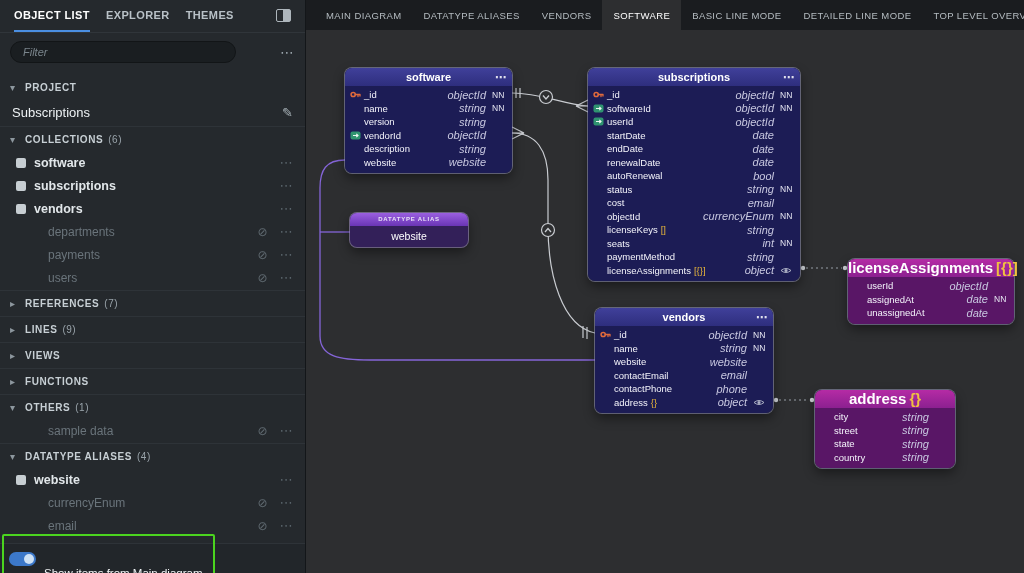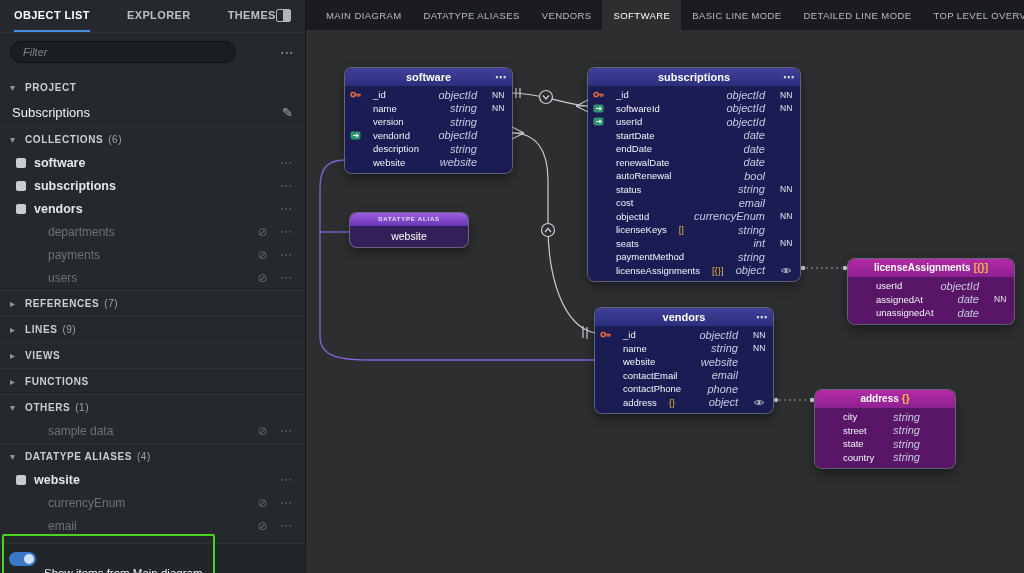--- a/index.html
+++ b/index.html
@@ -3,21 +3,21 @@
 <meta charset="utf-8">
 <style>
   * { margin:0; padding:0; box-sizing:border-box; }
   html,body { width:1024px; height:573px; overflow:hidden; background:#202428;
               font-family:"Liberation Sans","DejaVu Sans",sans-serif; }
   .app { display:flex; width:1024px; height:573px; }
 
   
   .sidebar { width:306px; height:573px; background:#25292d; display:flex; flex-direction:column;
              border-right:1px solid #131619; position:relative; }
-  .side-tabs { display:flex; gap:37px; padding:0 0 0 14px; height:33px; align-items:flex-end;
+  .side-tabs { display:flex; gap:16px; padding:0 0 0 14px; height:33px; align-items:flex-end;
                border-bottom:1px solid #30353a; position:relative; }
   .side-tab { font-size:11px; font-weight:bold; letter-spacing:.4px; color:#b9c1c7;
               padding-bottom:9px; border-bottom:2px solid transparent; cursor:pointer; }
   .side-tab.active { color:#ffffff; border-bottom-color:#4b8fe2; }
   .panel-icon { position:absolute; right:14px; top:9px; width:15px; height:13px;
                 border:1.5px solid #aeb6bc; border-radius:2px; }
   .panel-icon::after { content:""; position:absolute; right:0; top:0; width:7px; height:100%;
                        background:#aeb6bc; }
   .filter-row { display:flex; align-items:center; padding:8px 10px 6px 10px; gap:14px;justify-content:space-between; }
   .filter { width:226px; height:22px; border-radius:11px; background:#1a1e21;
@@ -67,26 +67,26 @@
   #wires { position:absolute; left:0; top:0; }
 
   
   .dtable { position:absolute; border-radius:7px;
             box-shadow:0 0 0 1px rgba(175,178,215,.45), 0 5px 12px rgba(0,0,0,.45); }
   .dtable.collection { background:rgba(28,28,86,.96); }
   .dtable.embedded { background:rgba(92,22,104,.96); }
   .thead { height:18px; line-height:18px; text-align:center; border-radius:7px 7px 0 0;
            font-size:11px; font-weight:bold; color:#fff; position:relative; cursor:move; }
   .collection .thead { background:linear-gradient(180deg,#40409a,#2e2e7e); }
-  .embedded .thead { background:linear-gradient(180deg,#b52ba5,#8c2090); font-size:10px; }
+  .embedded .thead { background:linear-gradient(180deg,#b52ba5,#8c2090); font-size:15px; }
   .tsuffix { color:#f0c040; margin-left:3px; font-weight:bold; }
   .thead-menu { position:absolute; right:6px; top:0; color:rgba(255,255,255,.85); font-size:11px;
                 cursor:pointer; }
   .tbody { padding:2px 0 4px; }
-  .trow { display:flex; align-items:center; height:13.5px; padding:0 5px 0 4px; gap:12px; }
+  .trow { display:flex; align-items:center; height:13.5px; padding:0 5px 0 4px; gap:3px; }
   .icell { width:12px; display:flex; justify-content:center; flex:none; }
   .fname { color:#f4f4fb; font-size:9.5px; white-space:nowrap; }
   .fsuffix { color:#e8b63a; font-size:9.5px; }
   .ftype { margin-left:auto; font-style:italic; font-size:11px; color:#c8c8e0; white-space:nowrap; }
   .fnn { width:18px; font-size:8.5px; color:#e6e6f2; padding-left:3px; flex:none;
          display:flex; align-items:center; }
 
   
   .alias-box { position:absolute; left:44px; top:183px; width:118px; border-radius:7px;
                box-shadow:0 0 0 1px rgba(180,160,220,.5), 0 5px 12px rgba(0,0,0,.45);

